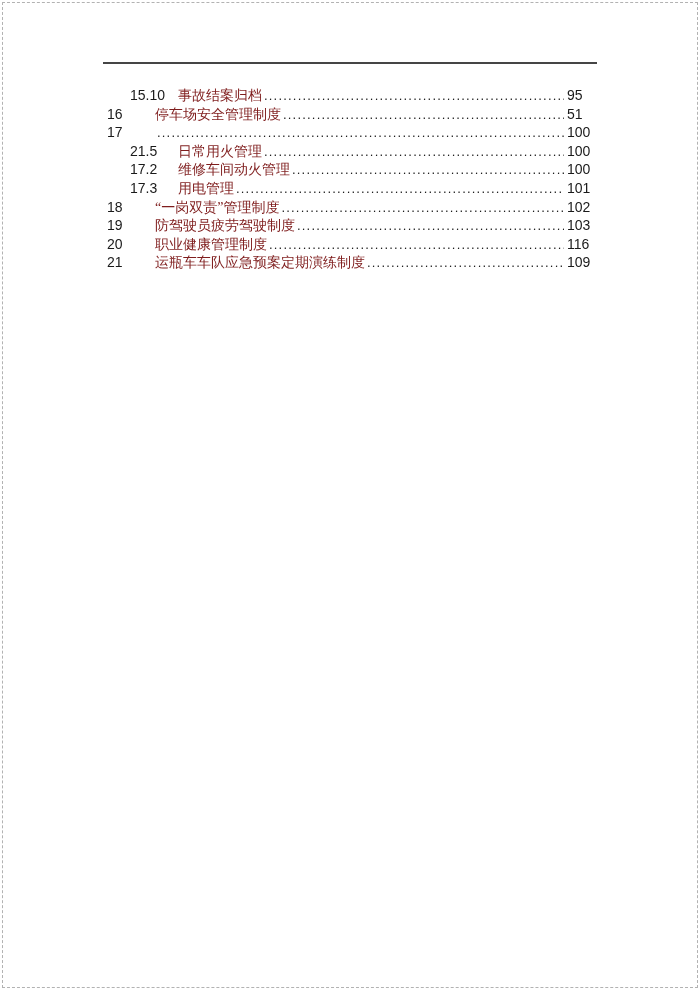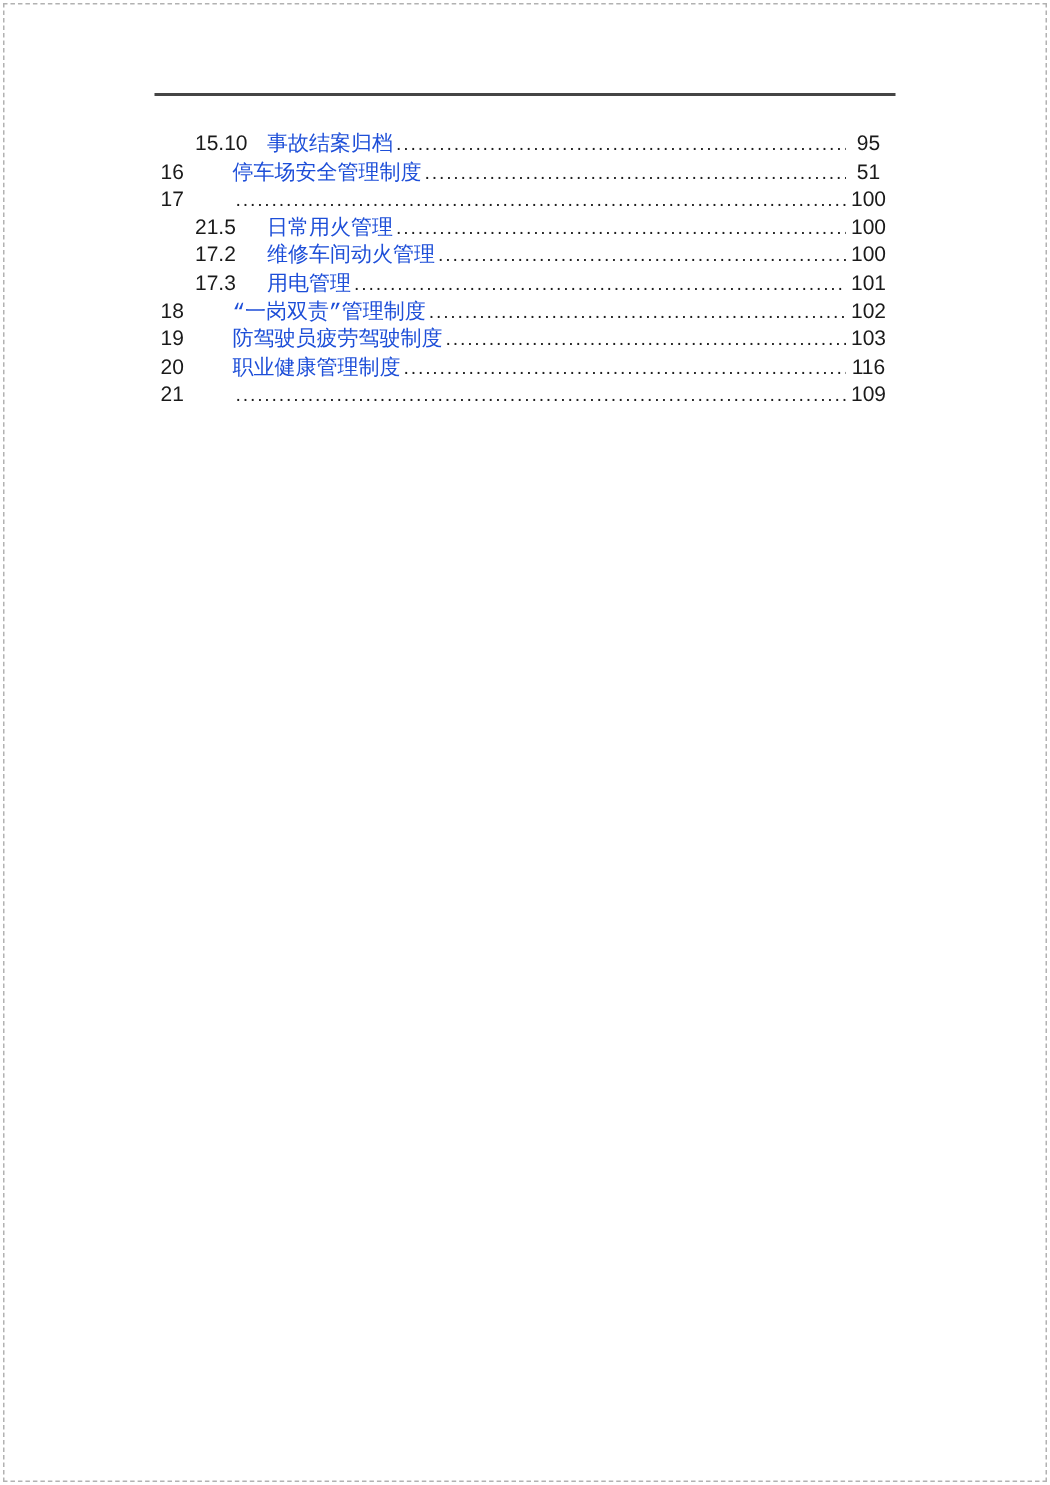--- a/index.html
+++ b/index.html
@@ -48,36 +48,36 @@
   }
   .toc-row .num {
     flex: 0 0 48px;
     font-family: "Liberation Sans", sans-serif;
     color: #1a1a1a;
   }
   .toc-row.lvl1 { padding-left: 4px; }
   .toc-row.lvl2 { padding-left: 27px; }
   .toc-row .title {
     flex: 0 0 auto;
-    font-family: Liberation Mono, monospace;
-    color: #1d4ed8;
+    font-family: Liberation Serif, serif;
+    color: #7f1d1d;
   }
   .toc-row .leader {
     flex: 1 1 auto;
     overflow: hidden;
     white-space: nowrap;
     margin: 0 3px 0 2px;
     font-size: 13px;
     letter-spacing: 1.2px;
     color: #1f1f1f;
   }
   .toc-row .pagenum {
     flex: 0 0 auto;
     min-width: 24px;
-    text-align: center;
+    text-align: left;
     padding-right: 4px;
     font-family: "Liberation Sans", sans-serif;
     color: #1a1a1a;
   }
 </style>
 </head>
 <body>
 
 <div class="page-border"></div>
 <div class="header-rule"></div>
@@ -141,17 +141,18 @@
 
   <div class="toc-row lvl1">
     <span class="num">20</span>
     <span class="title">职业健康管理制度</span>
     <span class="leader">........................................................................................................................................................................................................</span>
     <span class="pagenum">116</span>
   </div>
 
   <div class="toc-row lvl1">
     <span class="num">21</span>
+    <span class="title">运瓶车车队应急预案定期演练制度</span>
     <span class="leader">........................................................................................................................................................................................................</span>
     <span class="pagenum">109</span>
   </div>
 
 </div>
 
 </body></html>

